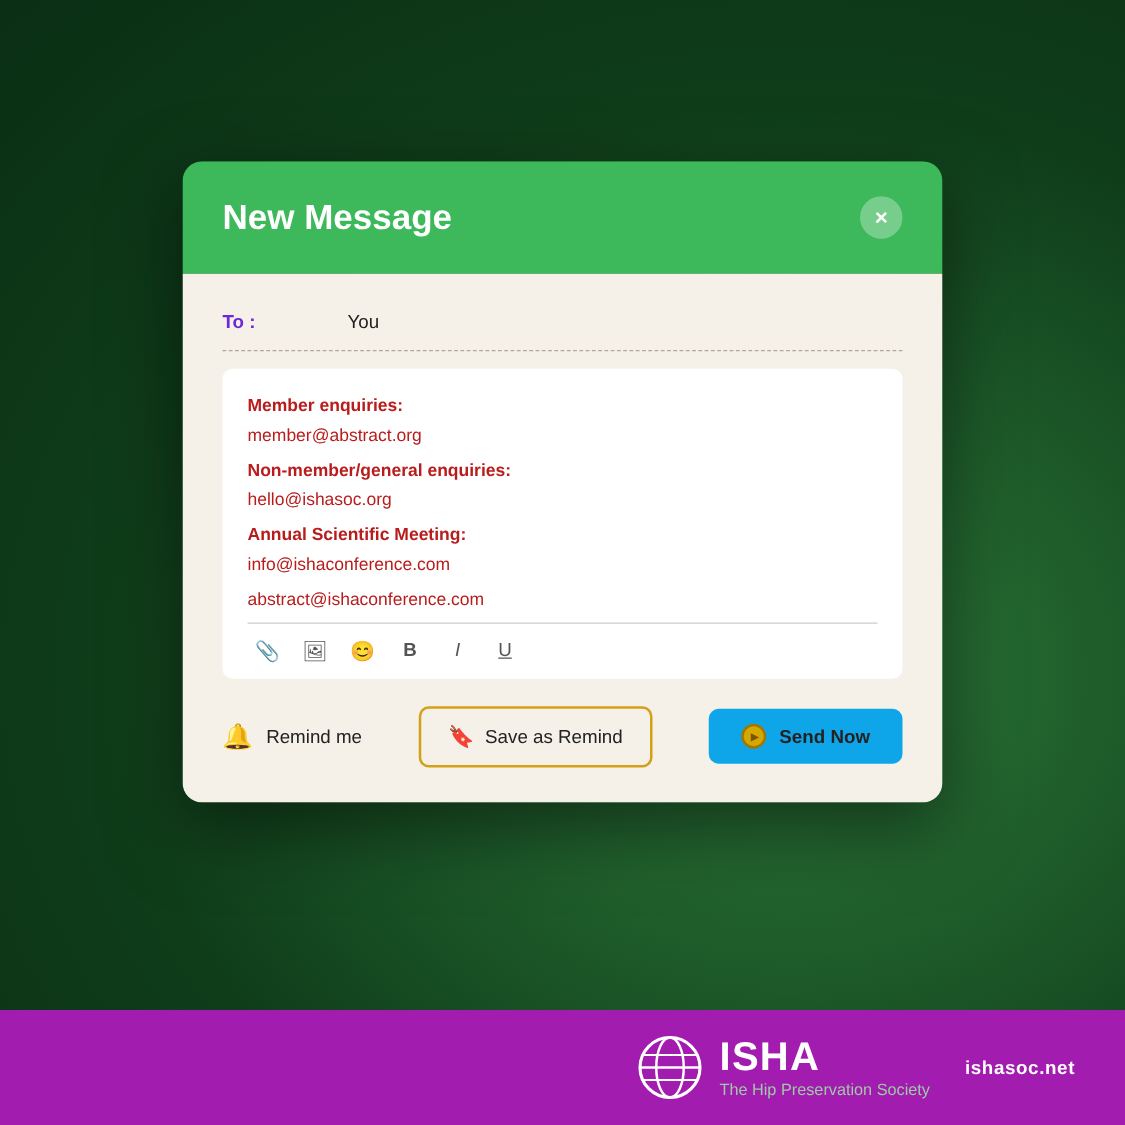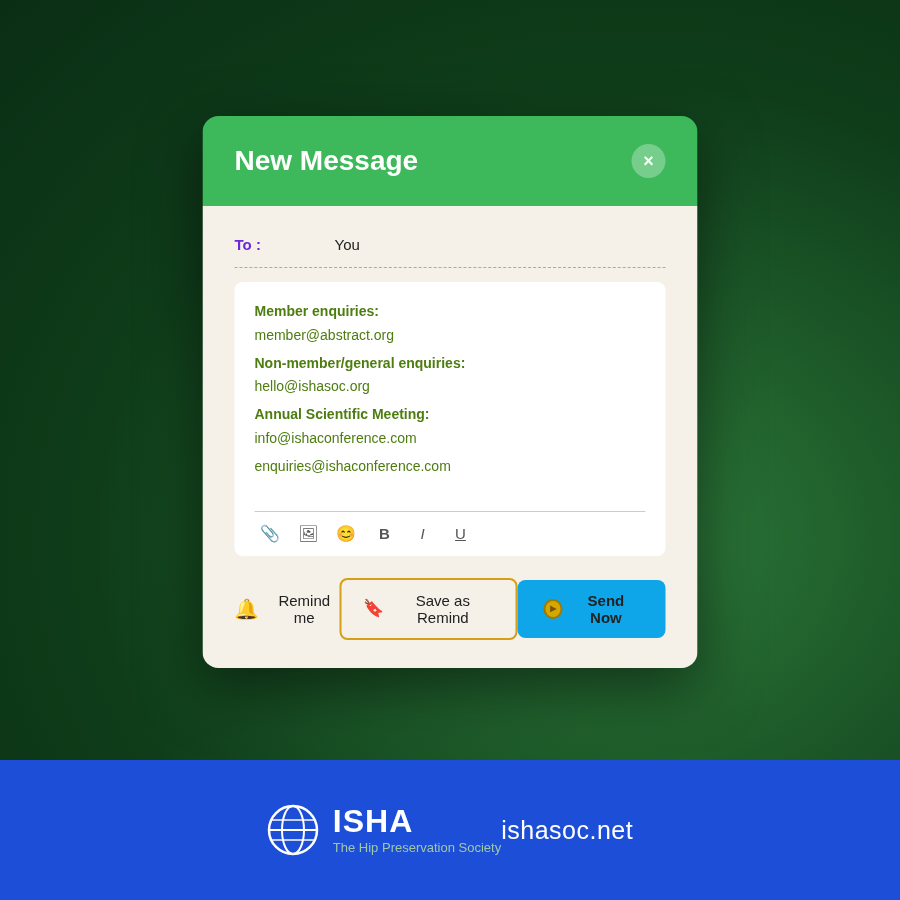--- a/index.html
+++ b/index.html
@@ -48,26 +48,26 @@
 
     .keyboard-bg .key.wide { width: 60px; }
     .keyboard-bg .key.wider { width: 80px; }
 
     
     .bottom-bar {
       position: absolute;
       bottom: 0;
       left: 0;
       right: 0;
-      height: 140px;
-      background: #1d4ed8;
+      height: 92px;
+      background: #a21caf;
       z-index: 10;
       display: flex;
       align-items: center;
-      justify-content: center;
+      justify-content: flex-end;
       padding: 0 40px;
     }
 
     .isha-logo {
       display: flex;
       align-items: center;
       gap: 14px;
     }
 
     .globe-icon {
@@ -89,32 +89,33 @@
     }
 
     .isha-subtitle {
       color: #a0c8a8;
       font-size: 13px;
       margin-top: 3px;
     }
 
     .website-url {
       color: white;
-      font-size: 25px;
-      font-weight: 400;
+      font-size: 15px;
+      font-weight: 700;
       letter-spacing: 0.5px;
+      margin-left: 28px;
     }
 
     
     .modal-wrapper {
       position: absolute;
-      top: 116px;
+      top: 129px;
       left: 50%;
       transform: translateX(-50%);
-      width: 495px;
+      width: 608px;
       border-radius: 16px;
       overflow: hidden;
       box-shadow: 0 20px 60px rgba(0,0,0,0.5);
       z-index: 20;
     }
 
     .modal-header {
       background: #3db85a;
       padding: 28px 32px;
       display: flex;
@@ -173,23 +174,23 @@
     
     .message-body {
       background: white;
       border-radius: 8px;
       padding: 18px 20px 0 20px;
       margin-bottom: 0;
     }
 
     .message-content {
       font-size: 14px;
-      color: #4d7c0f;
+      color: #b91c1c;
       line-height: 1.7;
-      padding-bottom: 28px;
+      padding-bottom: 2px;
       border-bottom: 1px solid #ccc;
     }
 
     .message-content .bold-label {
       font-weight: 700;
     }
 
     .message-content .email-addr {
       font-weight: 400;
       display: block;
@@ -374,21 +375,21 @@
 
 
     <div class="message-body">
       <div class="message-content">
         <span class="bold-label">Member enquiries:</span>
         <span class="email-addr">member@abstract.org</span>
         <span class="bold-label">Non-member/general enquiries:</span>
         <span class="email-addr">hello@ishasoc.org</span>
         <span class="bold-label">Annual Scientific Meeting:</span>
         <span class="email-addr">info@ishaconference.com</span>
-        <span class="email-addr">enquiries@ishaconference.com</span>
+        <span class="email-addr">abstract@ishaconference.com</span>
       </div>
 
       <div class="editor-toolbar">
         <span class="toolbar-icon">📎</span>
         <span class="toolbar-icon">🖼</span>
         <span class="toolbar-icon">😊</span>
         <span class="toolbar-icon bold-icon">B</span>
         <span class="toolbar-icon italic-icon">I</span>
         <span class="toolbar-icon underline-icon">U</span>
       </div>

